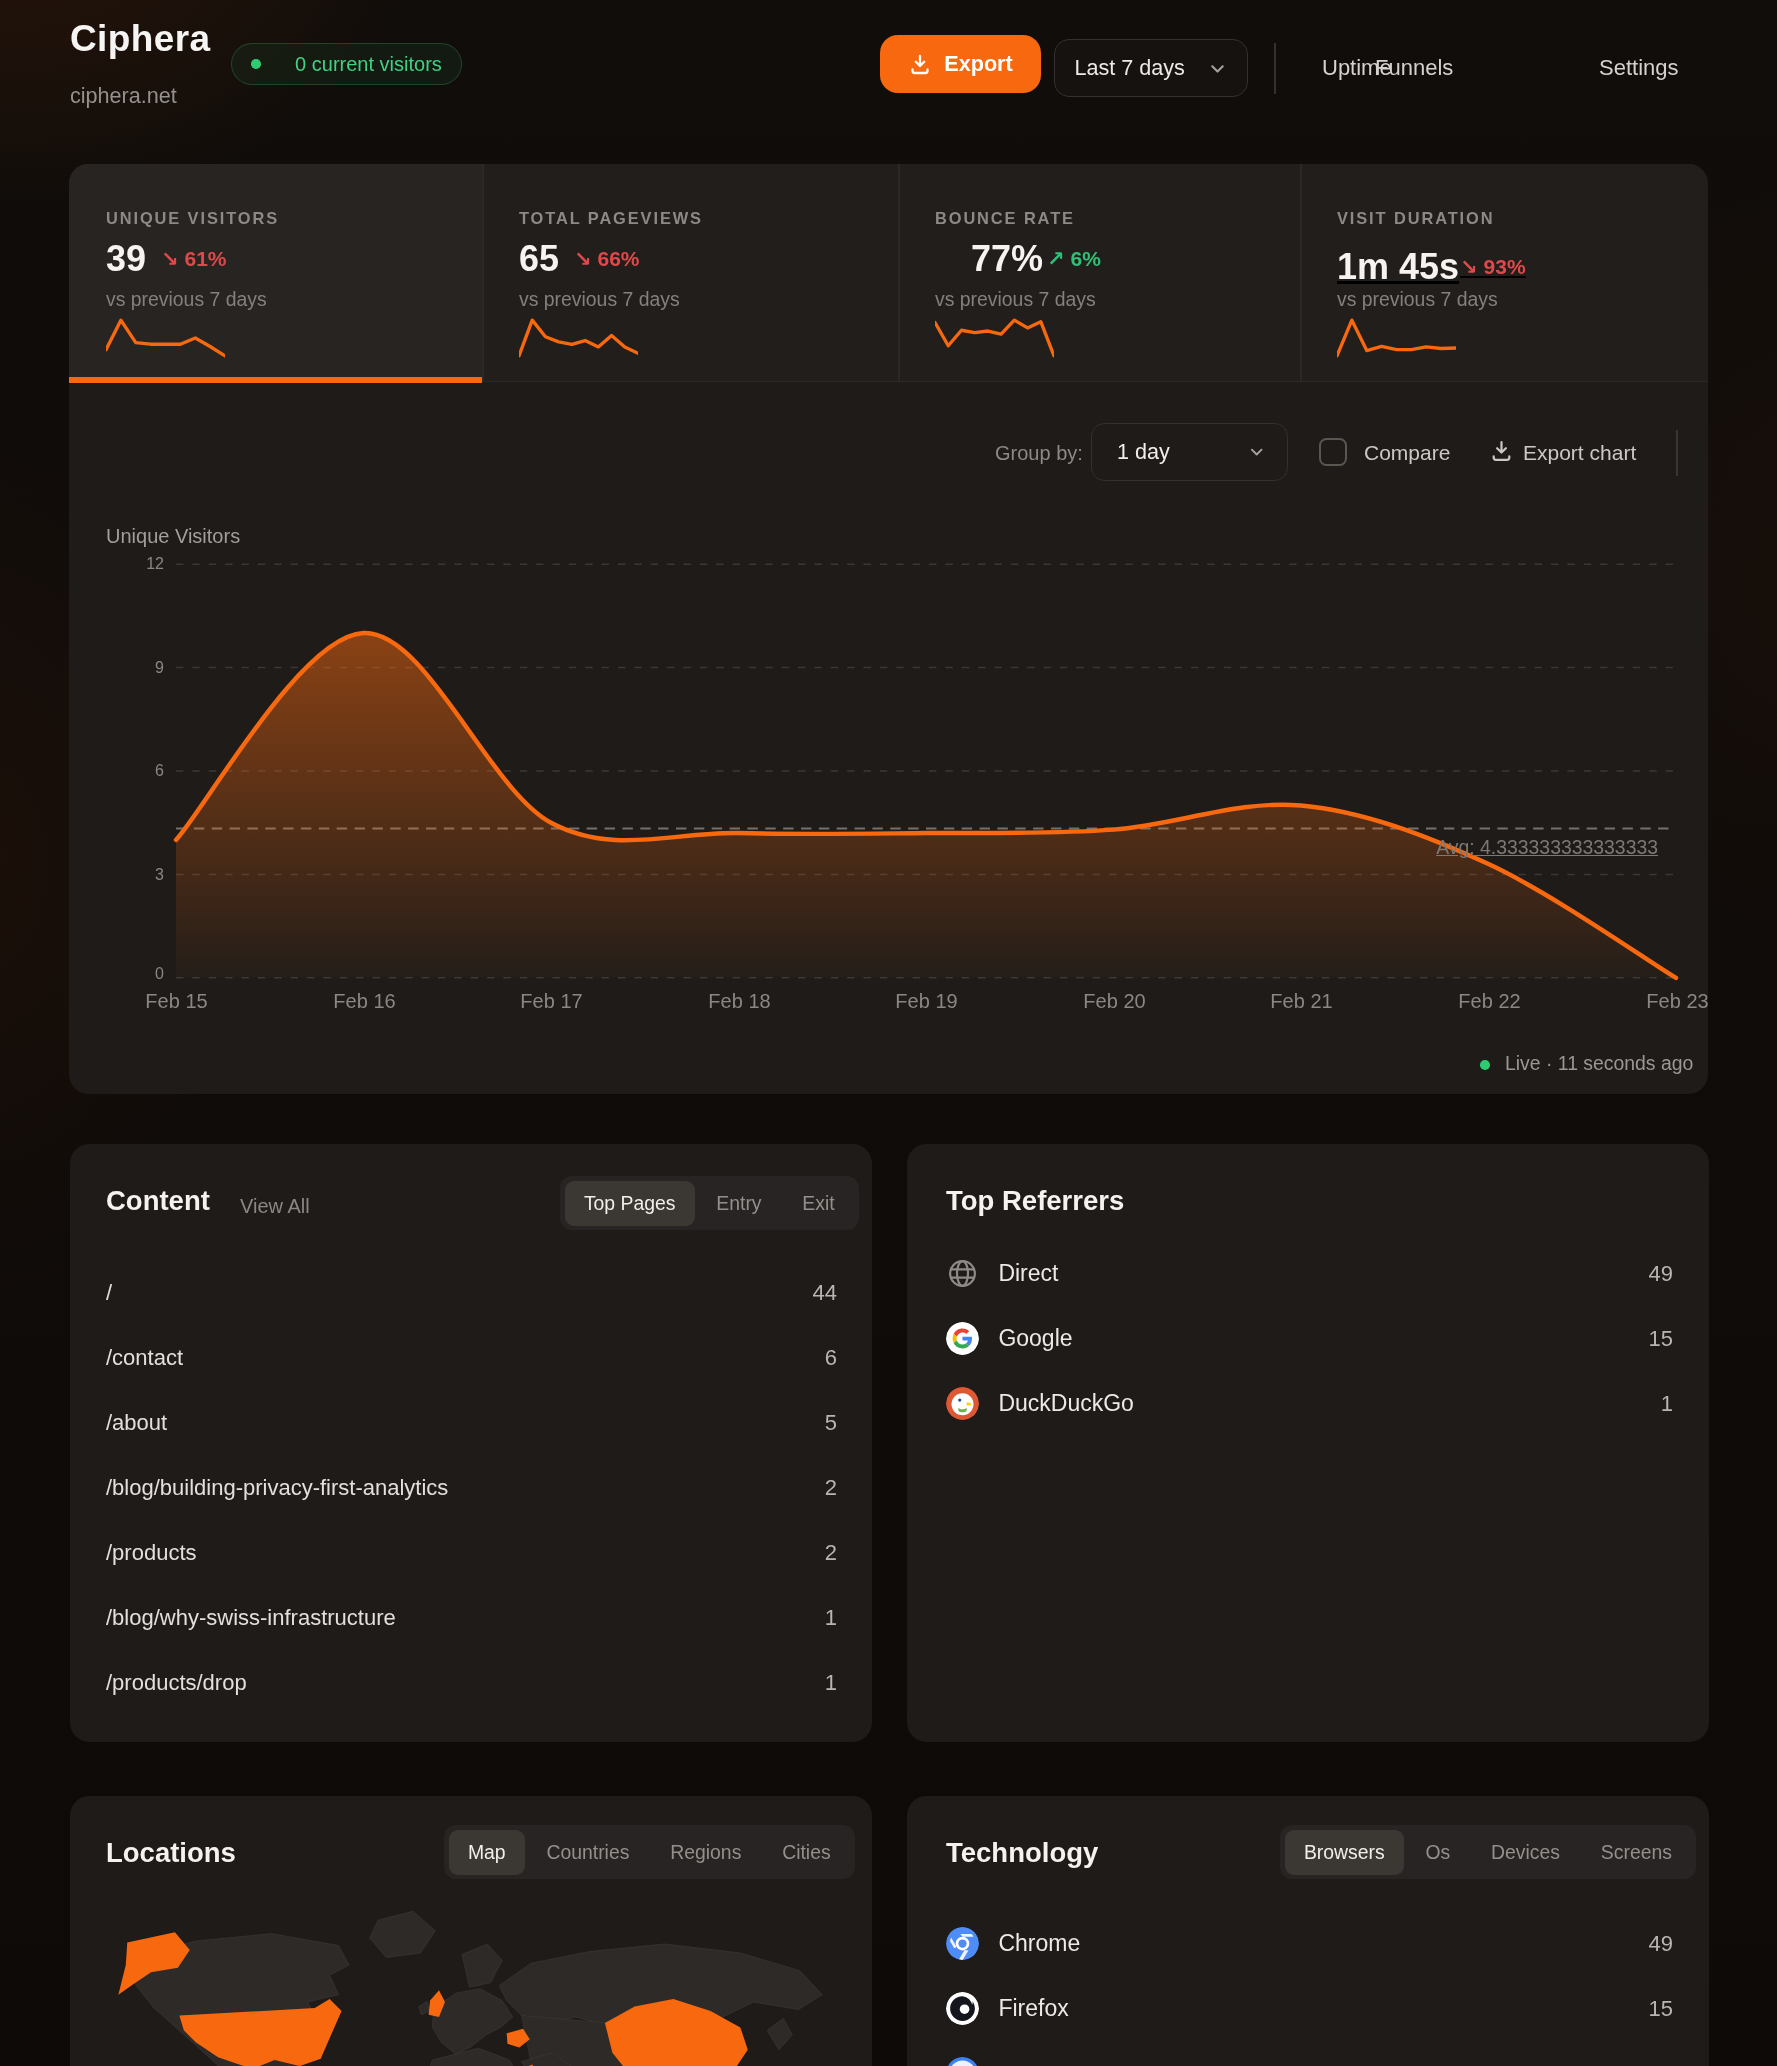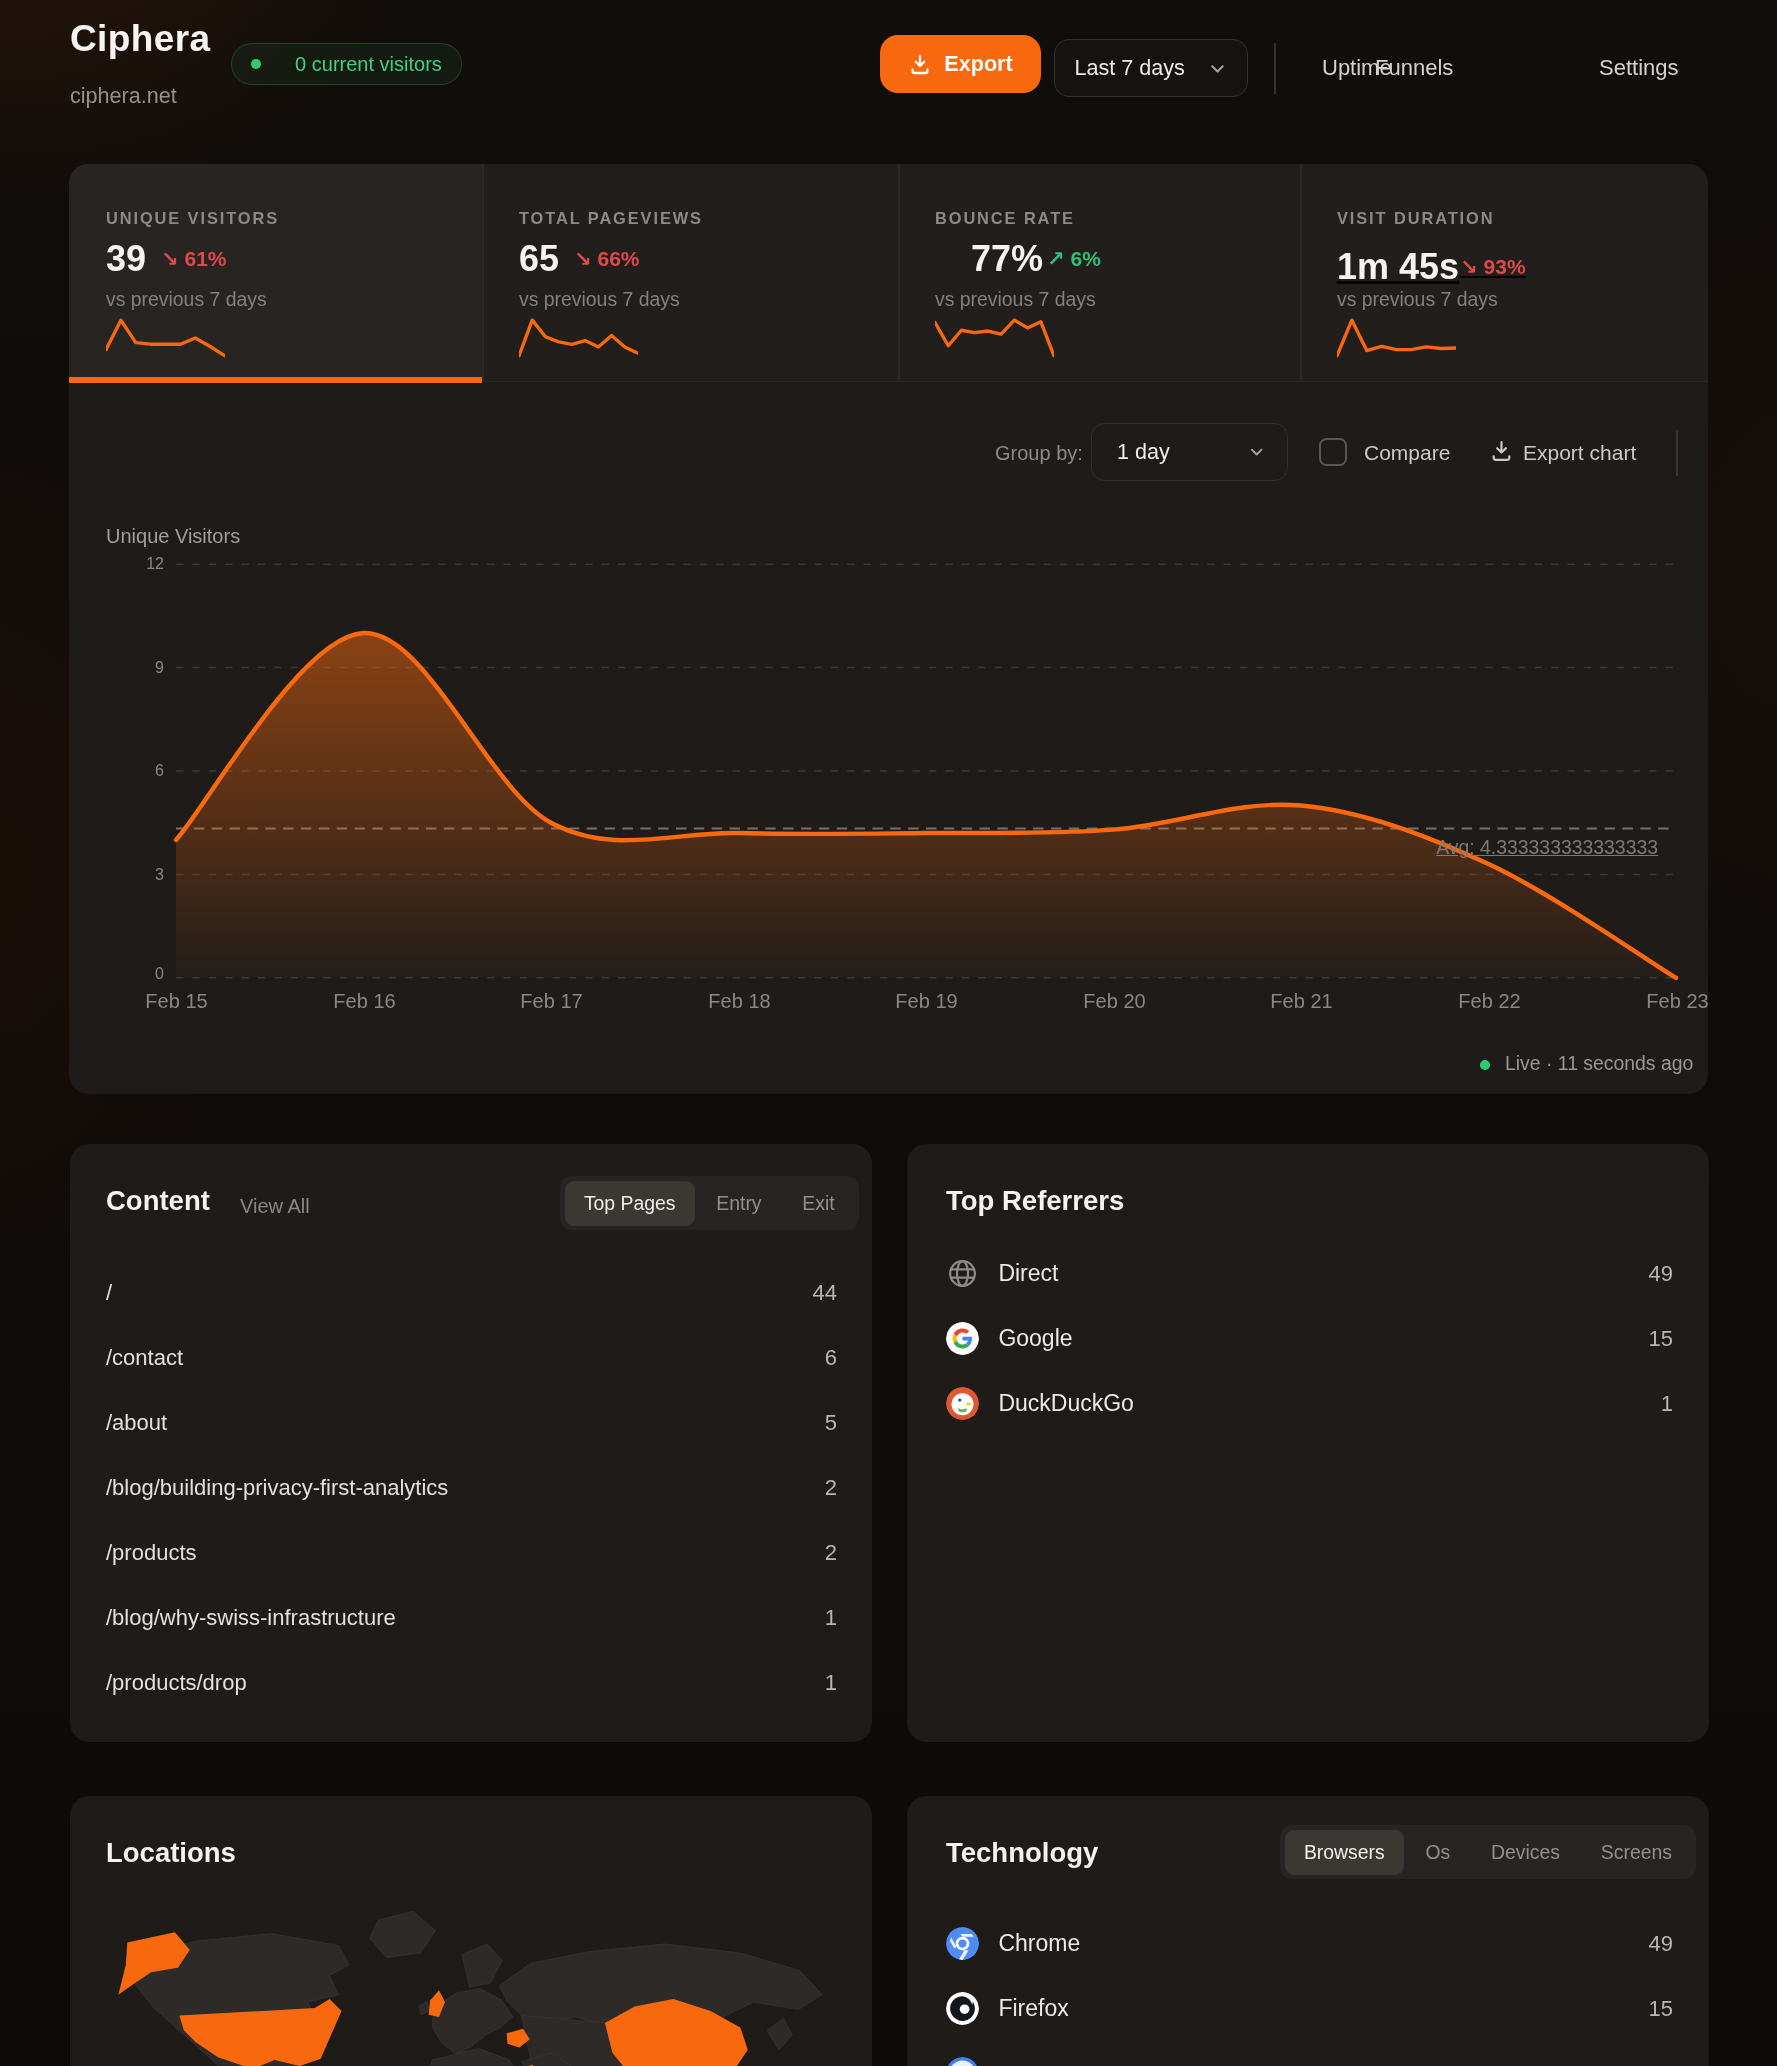--- a/index.html
+++ b/index.html
@@ -282,20 +282,26 @@
             <path d="M18 30c3 3 9 3 12 0v5c-3 2.5-9 2.5-12 0z" fill="#6fb24c"></path>
           </svg>
         <span>DuckDuckGo</span>
       </span>
       <span class="row-value">1</span>
     </div>
   </div>
 
   <div class="card" style="left:70px; top:1796px; width:802px; height:461px;"></div>
   <div class="abs panel-title" style="left:106px; top:1837px;">Locations</div>
+  <div class="abs tabs" style="left:444px; top:1825px;">
+    <div class="tab active">Map</div>
+    <div class="tab">Countries</div>
+    <div class="tab">Regions</div>
+    <div class="tab">Cities</div>
+  </div>
   <svg class="abs" style="left:84px; top:1889px;" width="774" height="372" viewBox="0 0 1040 500">
     <g fill="#2d2a28" stroke="#3a3633" stroke-width="1">
       <path d="M395,42 L442,30 L472,56 L452,86 L406,92 L384,66 Z"></path>
       <path d="M58,96 L150,70 L252,60 L342,76 L356,102 L330,116 L342,142 L300,152 L312,172 L282,262 L256,302 L240,332 L214,300 L194,250 L150,210 L94,160 L70,130 Z"></path>
       <path d="M248,318 L302,330 L312,382 L292,452 L266,495 L244,430 L234,368 Z"></path>
       <path d="M508,88 L542,74 L562,96 L546,126 L518,132 Z"></path>
       <path d="M470,160 L500,140 L532,134 L562,150 L576,172 L560,186 L540,196 L520,212 L500,222 L480,206 L468,186 Z"></path>
       <path d="M450,158 L461,151 L464,164 L453,169 Z"></path>
       <path d="M468,230 L530,214 L572,230 L592,272 L580,322 L550,362 L530,422 L508,472 L478,420 L458,340 L453,280 Z"></path>
       <path d="M558,130 L600,100 L680,84 L780,74 L882,86 L962,110 L992,142 L960,162 L900,152 L858,172 L820,166 L780,182 L740,172 L700,182 L660,172 L620,182 L590,172 L568,150 Z"></path>

